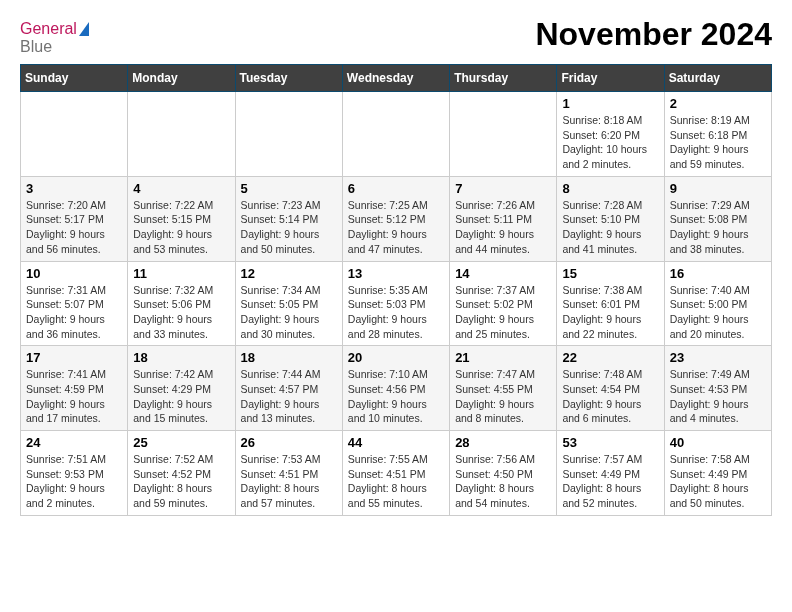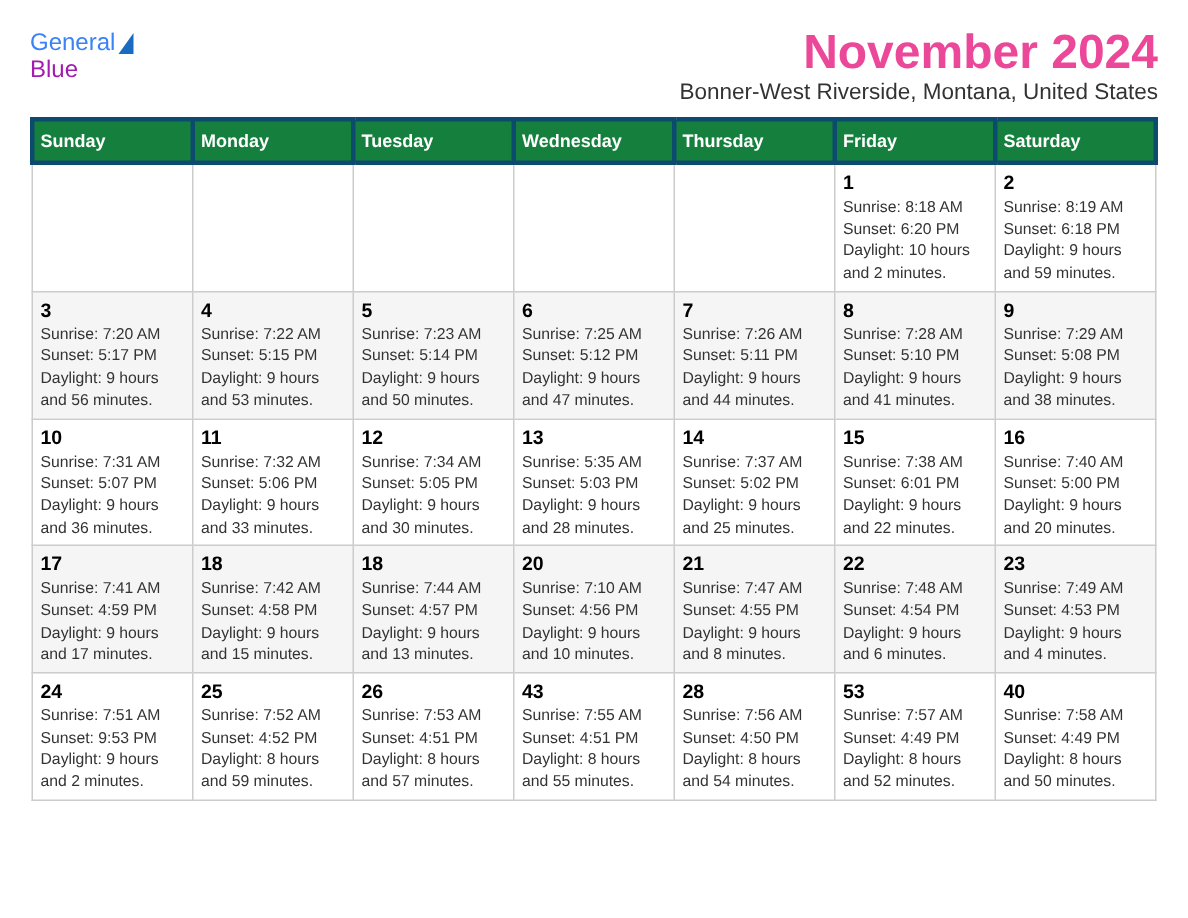--- a/index.html
+++ b/index.html
@@ -15,60 +15,60 @@
       align-items: flex-start;
       justify-content: space-between;
       margin-bottom: 4px;
     }
     .logo {
       display: flex;
       flex-direction: column;
       align-items: flex-start;
       margin-top: 4px;
     }
-    .logo-general { color: #3b82f6; }
-    .logo-blue { color: #a21caf; }
+    .logo-general { color: #be185d; }
+    .logo-blue { color: #737373; }
     .logo-triangle {
       width: 0; height: 0;
       border-left: 10px solid transparent;
       border-bottom: 14px solid #1a6bbf;
       display: inline-block;
       margin-left: 2px;
       vertical-align: middle;
     }
     .logo-line {
       display: flex;
       align-items: center;
     }
     .title-area {
       text-align: right;
     }
     .main-title {
       font-size: 32px;
       font-weight: bold;
-      color: #ec4899;
+      color: #000000;
     }
     .subtitle {
       font-size: 15px;
       color: #333;
     }
     .calendar {
       width: 100%;
       border-collapse: collapse;
       margin-top: 8px;
       font-size: 11px;
     }
     .calendar thead tr th {
-      background: #15803d;
+      background: #404040;
       color: #fff;
       font-weight: bold;
       font-size: 12px;
       padding: 6px 4px;
       text-align: left;
-      border: 3px solid #0c4a6e;
+      border: 1px solid #0c4a6e;
     }
     .calendar tbody tr td {
       border: 1px solid #ccc;
       vertical-align: top;
       padding: 4px 5px;
       min-width: 100px;
       height: 80px;
       background: #fff;
     }
     .calendar tbody tr:nth-child(even) td {
@@ -95,21 +95,20 @@
 <div class="header-area">
   <div class="logo">
     <div class="logo-line">
       <span class="logo-general">General</span>
       <span class="logo-triangle"></span>
     </div>
     <span class="logo-blue">Blue</span>
   </div>
   <div class="title-area">
     <div class="main-title">November 2024</div>
-    <div class="subtitle">Bonner-West Riverside, Montana, United States</div>
   </div>
 </div>
 
 <table class="calendar">
   <thead>
     <tr>
     <th>Sunday</th>
         <th>Monday</th>
         <th>Tuesday</th>
         <th>Wednesday</th>
@@ -229,21 +228,21 @@
       <tr>
         <td>
           <span class="day-number">17</span>
           <div class="day-info">Sunrise: 7:41 AM
 Sunset: 4:59 PM
 Daylight: 9 hours and 17 minutes.</div>
         </td>
         <td>
           <span class="day-number">18</span>
           <div class="day-info">Sunrise: 7:42 AM
-Sunset: 4:58 PM
+Sunset: 4:29 PM
 Daylight: 9 hours and 15 minutes.</div>
         </td>
         <td>
           <span class="day-number">18</span>
           <div class="day-info">Sunrise: 7:44 AM
 Sunset: 4:57 PM
 Daylight: 9 hours and 13 minutes.</div>
         </td>
         <td>
           <span class="day-number">20</span>
@@ -283,21 +282,21 @@
 Sunset: 4:52 PM
 Daylight: 8 hours and 59 minutes.</div>
         </td>
         <td>
           <span class="day-number">26</span>
           <div class="day-info">Sunrise: 7:53 AM
 Sunset: 4:51 PM
 Daylight: 8 hours and 57 minutes.</div>
         </td>
         <td>
-          <span class="day-number">43</span>
+          <span class="day-number">44</span>
           <div class="day-info">Sunrise: 7:55 AM
 Sunset: 4:51 PM
 Daylight: 8 hours and 55 minutes.</div>
         </td>
         <td>
           <span class="day-number">28</span>
           <div class="day-info">Sunrise: 7:56 AM
 Sunset: 4:50 PM
 Daylight: 8 hours and 54 minutes.</div>
         </td>

